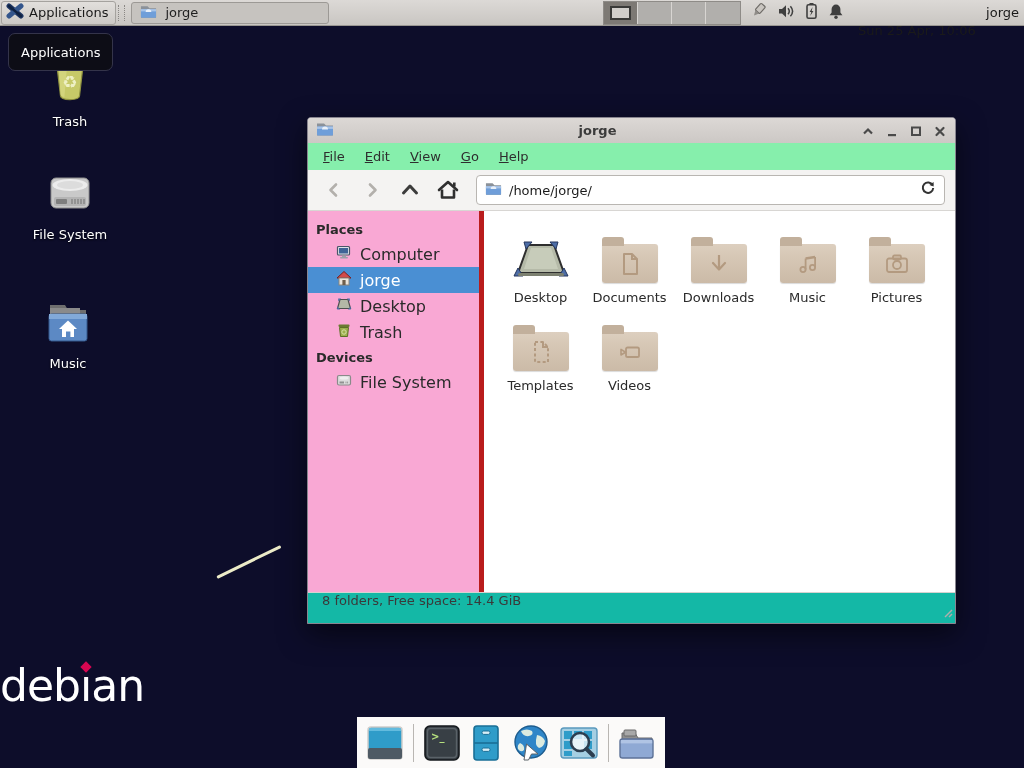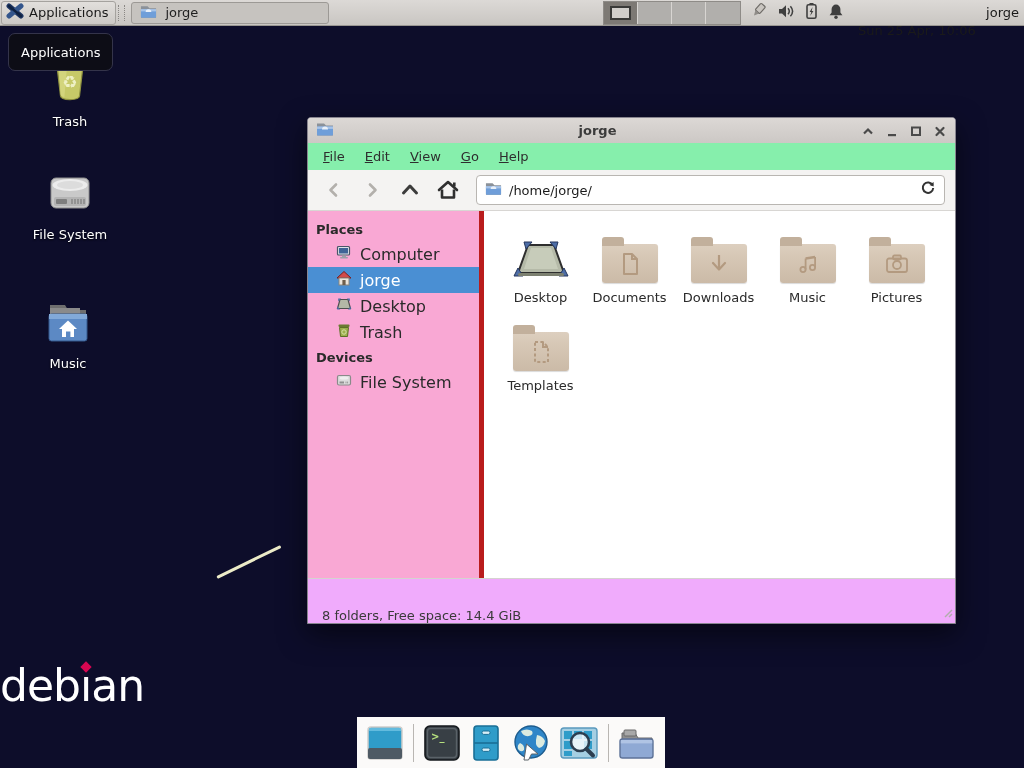--- a/index.html
+++ b/index.html
@@ -59,21 +59,21 @@
   .sb-header{font-weight:bold;font-size:13px;color:#2a2a2a;padding:5px 8px 4px 8px}
   .sb-item{height:26px;display:flex;align-items:center;gap:8px;padding-left:28px;font-size:16px;color:#2a2a2a}
   .sb-item.selected{background:var(--selection-blue);color:#fff}
   .files{flex:1;padding:16px 0 0 12px;display:flex;flex-wrap:wrap;align-content:flex-start;row-gap:10px;background:#fff}
   .fcell{width:89px;display:flex;flex-direction:column;align-items:center}
   .fcell .ficon{height:56px;display:flex;align-items:flex-end;justify-content:center}
   .fcell .flbl{margin-top:7px;font-size:13px;color:#2a2a2a}
   .folder{position:relative;width:56px;height:39px;background:linear-gradient(#ddcfbf,var(--folder-tan) 30%,#cbbaa7);border-radius:2px 3px 3px 3px;box-shadow:0 1px 1px rgba(0,0,0,.15)}
   .folder::before{content:"";position:absolute;top:-7px;left:0;width:22px;height:9px;background:var(--folder-tab);border-radius:3px 3px 0 0}
   .folder svg{position:absolute;inset:0;margin:auto}
-  .statusbar{height:45px;background:#f0abfc;border-top:1px solid #d5d3d0;font-size:13px;color:#3a3a3a;display:flex;align-items:flex-end;padding-left:14px;flex:none;position:relative}
+  .statusbar{height:31px;background:#14b8a6;border-top:1px solid #d5d3d0;font-size:13px;color:#3a3a3a;display:flex;align-items:flex-start;padding-left:14px;flex:none;position:relative}
   .grip{position:absolute;right:2px;bottom:2px}
 
   
   .dock{position:absolute;left:357px;top:717px;width:308px;height:51px;background:#fbfaf9;display:flex;align-items:center;justify-content:space-evenly;z-index:30}
   .dock-sep{width:1px;height:38px;background:#b9b6b2}
   .dock-item{display:flex;align-items:center;justify-content:center}
 </style>
 </head>
 <body>
 
@@ -406,20 +406,31 @@
         <span class="ficon">
             <span class="folder">
               <svg width="24" height="26" viewBox="0 0 24 26">
                 <path d="M6 3 h8 l5 5 v15 h-13 z" stroke="#b39a80" stroke-width="2" fill="none" stroke-linejoin="round" stroke-dasharray="3 2.4"></path>
                 <path d="M14 3 v5 h5" stroke="#b39a80" stroke-width="2" fill="none"></path>
               </svg>
             </span>
           </span>
         <span class="flbl">Templates</span>
       </div>
+      <div class="fcell">
+        <span class="ficon">
+            <span class="folder">
+              <svg width="26" height="24" viewBox="0 0 26 24">
+                <rect x="9" y="7.5" width="13" height="9.5" rx="1.6" stroke="#b39a80" stroke-width="1.8" fill="none"></rect>
+                <polygon points="8.5,12.2 4,9.4 4,15" stroke="#b39a80" stroke-width="1.6" fill="none" stroke-linejoin="round"></polygon>
+              </svg>
+            </span>
+          </span>
+        <span class="flbl">Videos</span>
+      </div>
     </div>
   </div>
 
   <div class="statusbar">
     <span>8 folders, Free space: 14.4 GiB</span>
     <span class="grip"><svg width="12" height="12" viewBox="0 0 12 12">
           <line x1="4" y1="11" x2="11" y2="4" stroke="#b0aeab" stroke-width="1.4"></line>
           <line x1="8" y1="11" x2="11" y2="8" stroke="#b0aeab" stroke-width="1.4"></line>
         </svg></span>
   </div>

